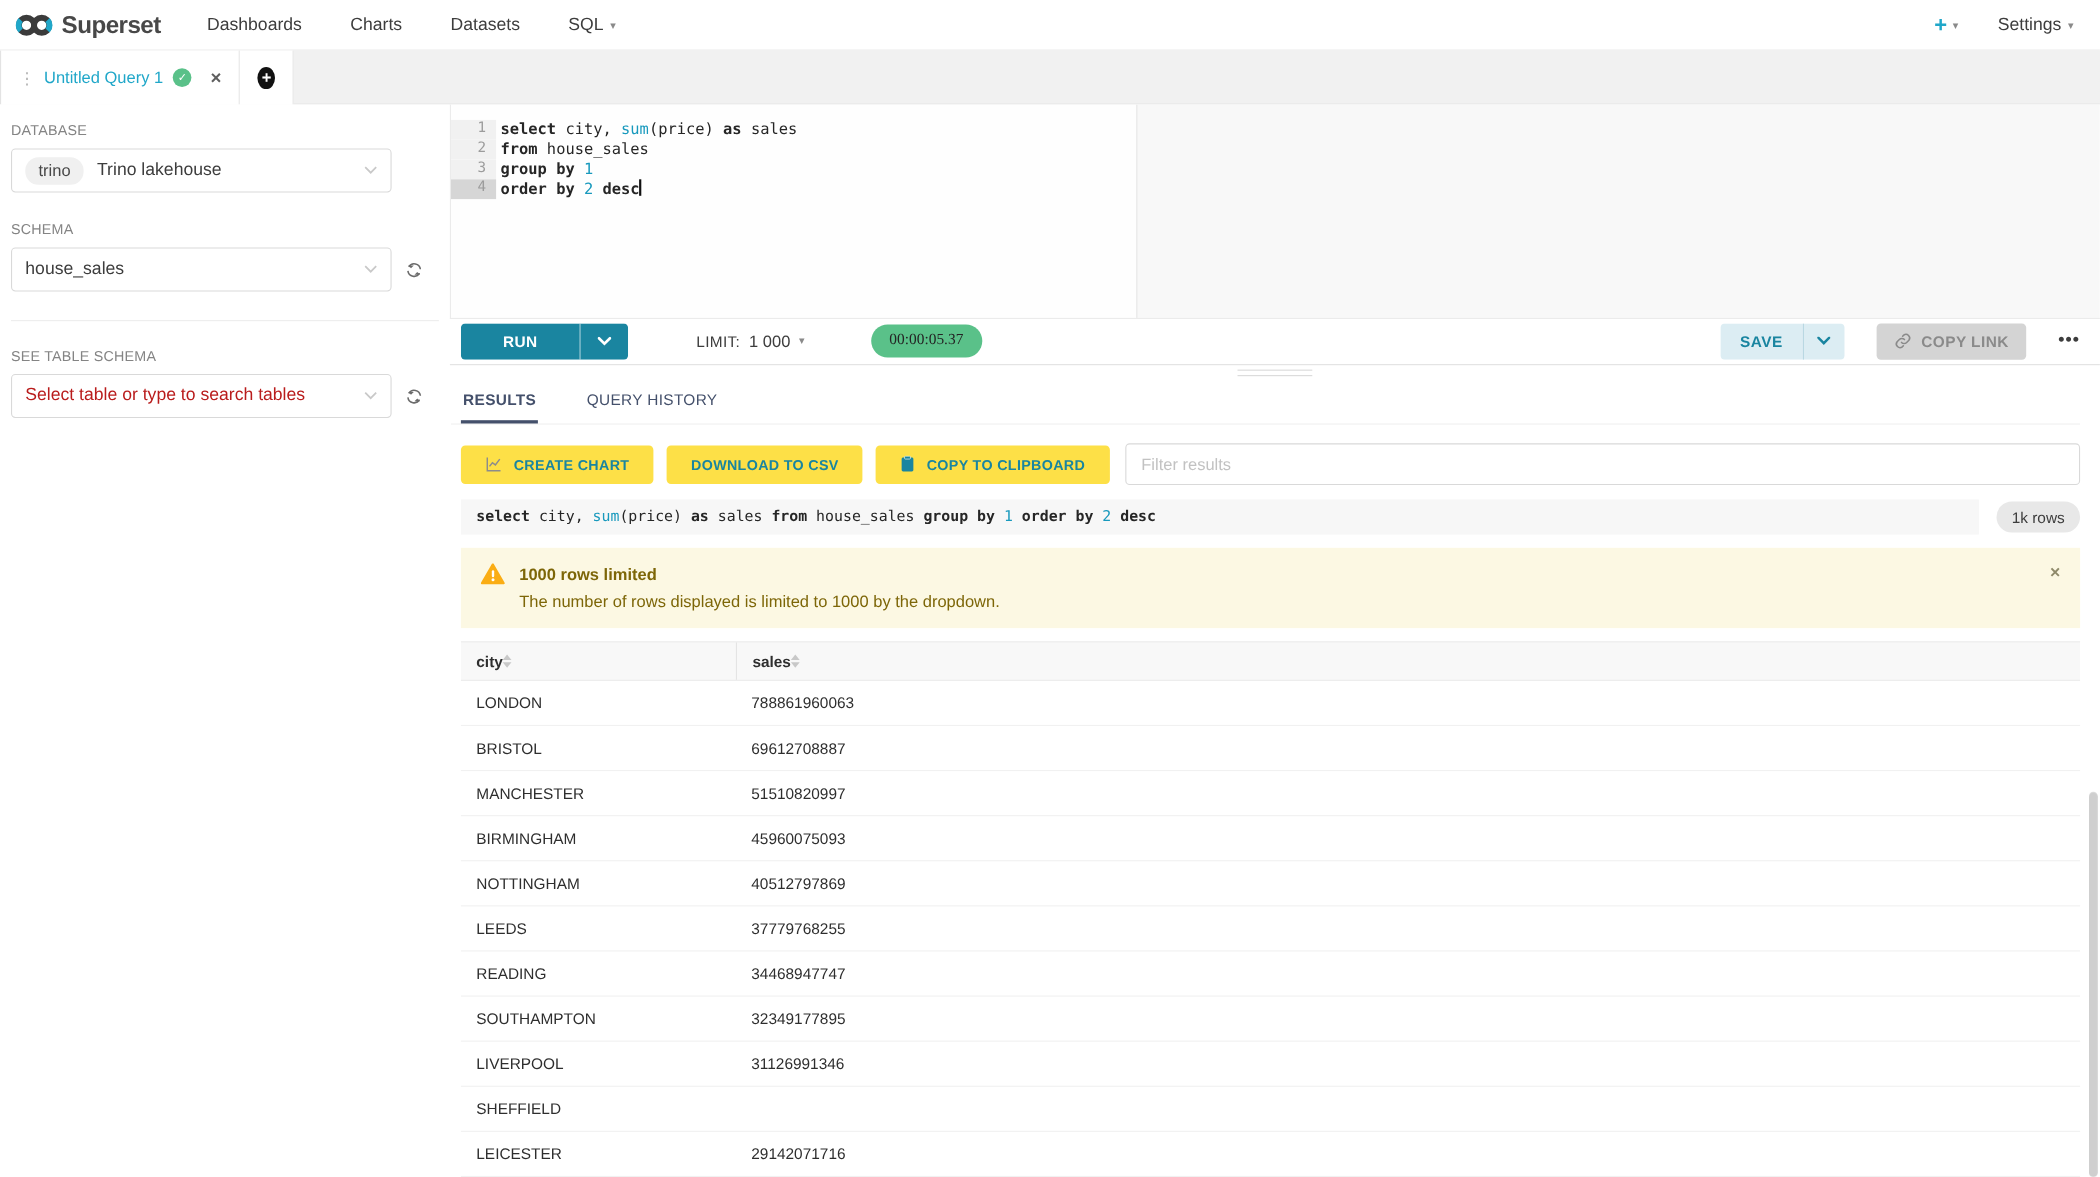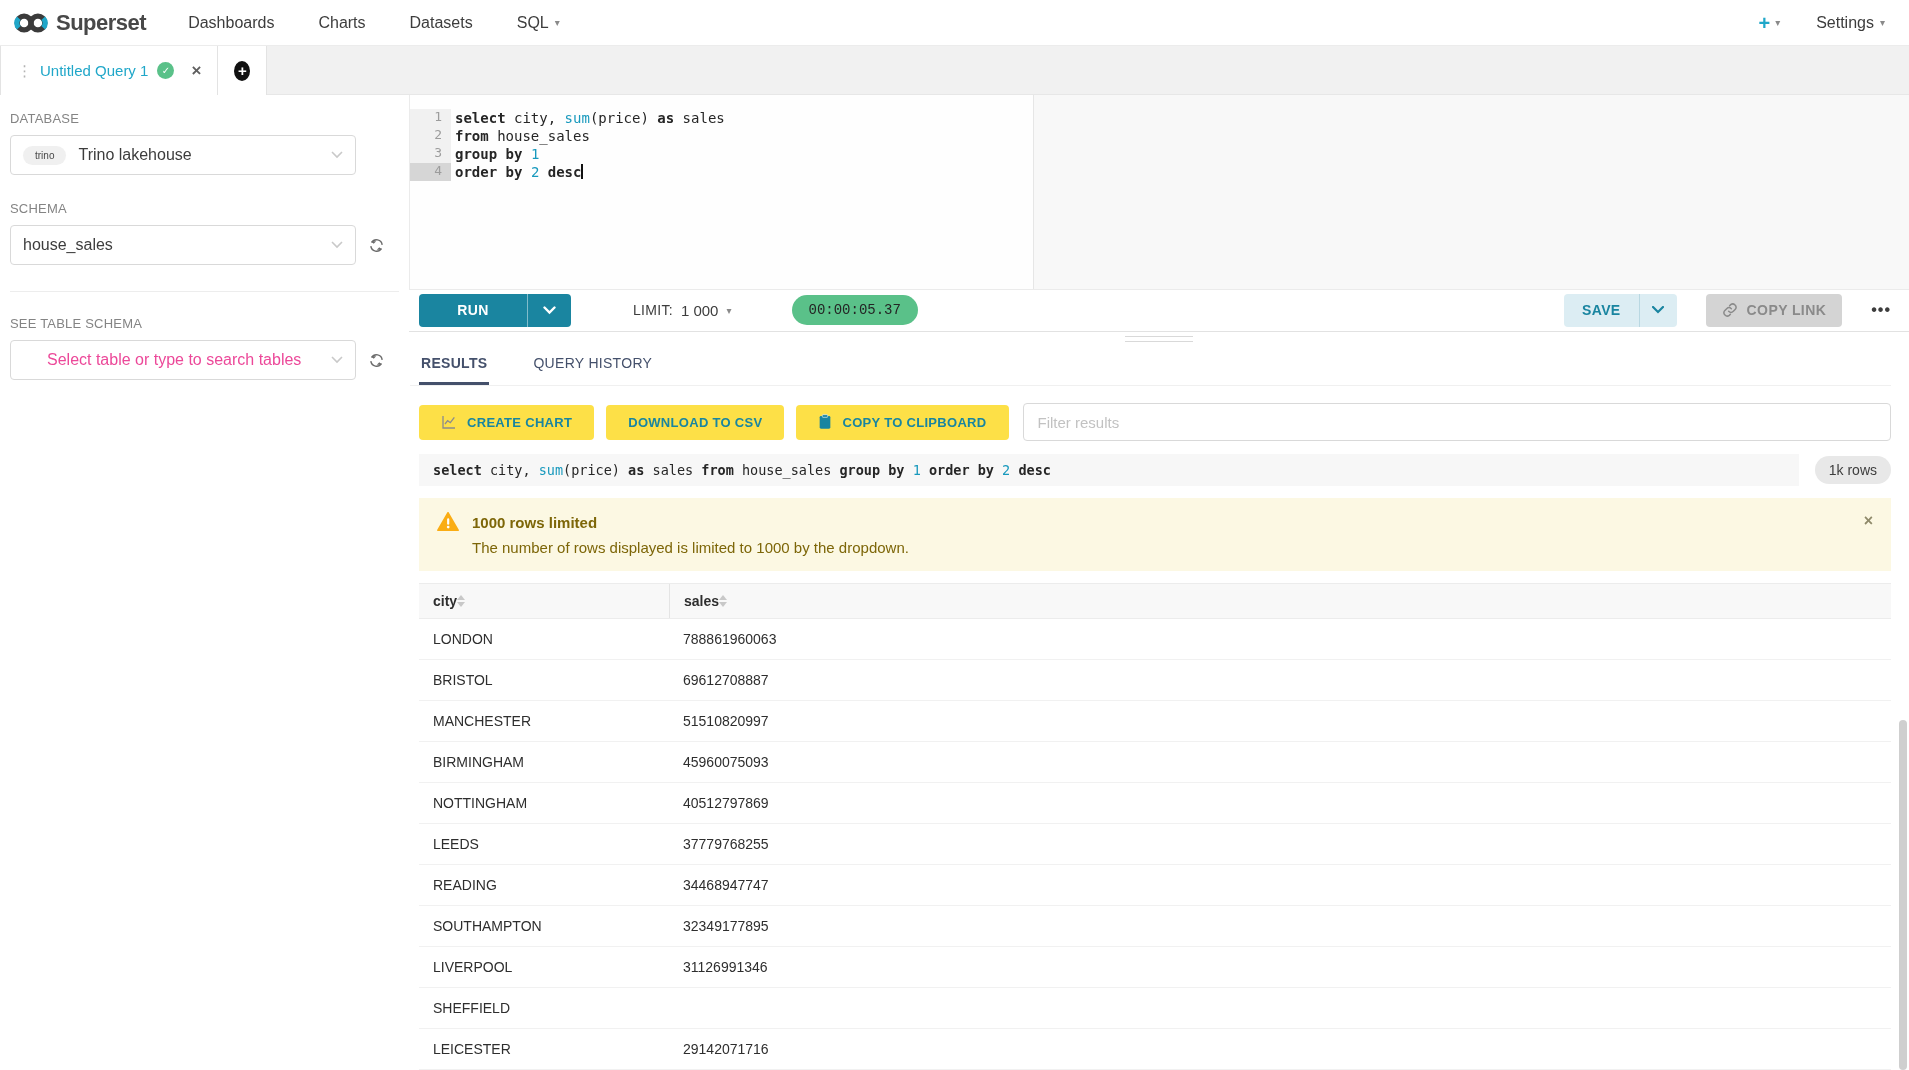--- a/index.html
+++ b/index.html
@@ -35,23 +35,23 @@
   .tab-fill { flex:1; background:#f1f1f1; border-bottom:1px solid #e7e7e7; }
 
   
   .main { display:flex; height:975px; }
   .sidebar { width:409px; padding:16px 10px 0 10px; background:#fff; }
   .side-label { font-size:13px; color:#848484; margin-bottom:9px; letter-spacing:0.2px; }
   .side-row { display:flex; align-items:center; gap:12px; }
   .select { flex:0 0 346px; height:40px; border:1px solid #d9d9d9; border-radius:4px;
     display:flex; align-items:center; padding:0 12px; background:#fff; cursor:pointer; }
   .select .val { font-size:16px; color:#3d3d3d; }
-  .select .placeholder { font-size:16px; color:#ec4899;margin-left:24px; }
+  .select .placeholder { font-size:16px; color:#b91c1c; }
   .select .chev { margin-left:auto; color:#c9c9c9; }
-  .badge-trino { background:#f0f0f0; border-radius:12px; padding:4px 12px; font-size:10px;
+  .badge-trino { background:#f0f0f0; border-radius:12px; padding:4px 12px; font-size:15px;
     color:#484848; margin-right:12px; }
   .refresh { color:#6b6b6b; cursor:pointer; display:flex; }
   .side-divider { border-top:1px solid #ededed; margin:26px 0 24px 0; }
   .gap24 { height:26px; }
 
   
   .right { flex:1; display:flex; flex-direction:column; min-width:0; }
 
   .editor-wrap { height:246px; position:relative; background:#fefefe;
     border-left:1px solid #ebebeb; border-bottom:1px solid #ebebeb; overflow:hidden; }
@@ -74,21 +74,21 @@
   .toolbar { height:52px; display:flex; align-items:center; padding:0 18px 0 10px; background:#fff; }
   .run-group { display:flex; height:33px; border-radius:4px; overflow:hidden; }
   .run-btn { width:108px; background:#1a85a0; color:#fff; font-size:14px; font-weight:bold;
     letter-spacing:0.4px; border:none; cursor:pointer; }
   .run-caret { width:44px; background:#1a85a0; border:none; border-left:1px solid rgba(255,255,255,0.45);
     color:#fff; cursor:pointer; display:flex; align-items:center; justify-content:center; }
   .limit { display:flex; align-items:center; margin-left:62px; gap:8px; cursor:pointer; }
   .limit-label { font-size:14px; color:#3d3d3d; letter-spacing:0.3px; }
   .limit-value { font-size:15px; color:#3d3d3d; }
   .timer { margin-left:60px; background:#5ac189; color:#242424; border-radius:17px;
-    padding:7px 17px; font-family:Liberation Mono, monospace; font-size:14px; }
+    padding:7px 17px; font-family:Liberation Serif, serif; font-size:14px; }
   .toolbar-right { margin-left:auto; display:flex; align-items:center; gap:29px; }
   .save-group { display:flex; height:33px; border-radius:4px; overflow:hidden; }
   .save-btn { background:#dcedf3; color:#1985a0; font-size:14px; font-weight:bold; border:none;
     padding:0 18px; letter-spacing:0.4px; cursor:pointer; }
   .save-caret { background:#dcedf3; border:none; border-left:1px solid #b9d8e2; width:38px;
     color:#1985a0; cursor:pointer; display:flex; align-items:center; justify-content:center; }
   .copylink-btn { height:33px; background:#d4d4d4; border:none; border-radius:4px; color:#8a8a8a;
     font-size:14px; font-weight:bold; letter-spacing:0.4px; padding:0 16px; display:flex;
     align-items:center; gap:9px; cursor:not-allowed; }
   .more-dots { font-size:16px; font-weight:bold; color:#3d3d3d; letter-spacing:1px; cursor:pointer; }

